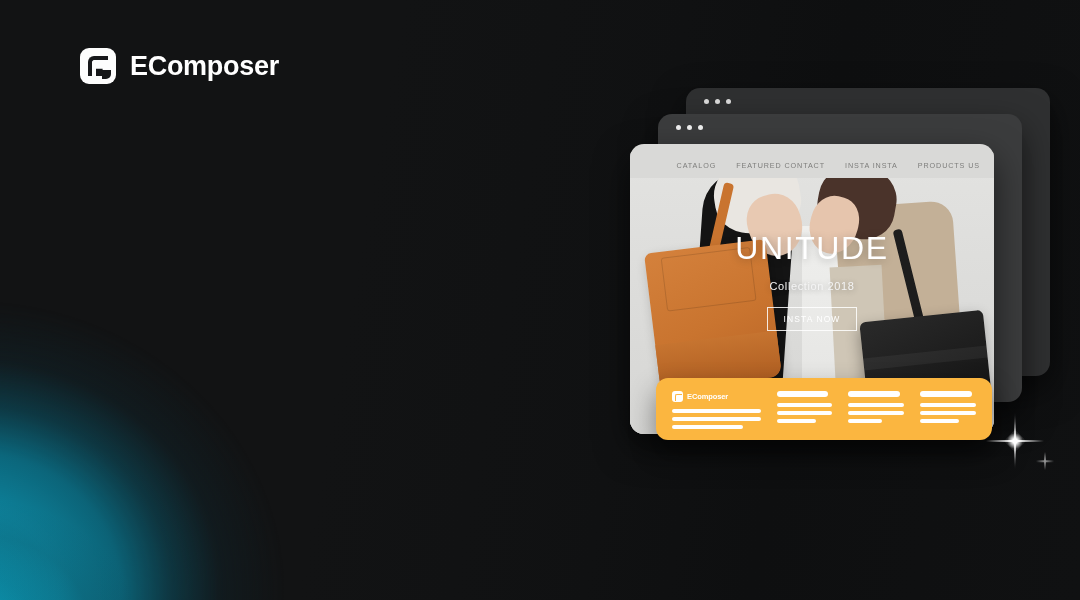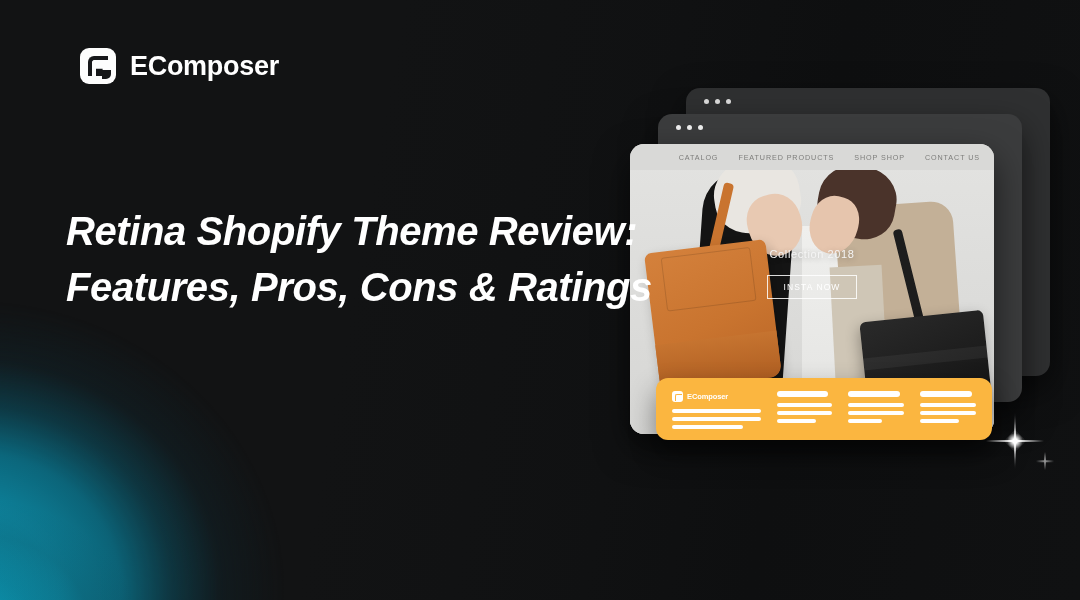--- a/index.html
+++ b/index.html
@@ -88,21 +88,21 @@
   .win-front { left:0px;  top:56px;  width:364px; height:290px; background:#d9d9d7;
                overflow:hidden; }
   .dots { position:absolute; left:18px; top:11px; display:flex; gap:6px; }
   .dots i { width:5px; height:5px; border-radius:50%; background:#e6e6e6; display:block; }
   .win-back3 .dots i { background:#dcdcdc; }
   .win-back2 .dots i { background:#efefef; }
   .win-front .dots i { background:#8e8e8e; }
 
   
   .mock-nav {
-    position:absolute; left:0; top:0; right:0; height:26px;
+    position:absolute; left:0; top:8px; right:0; height:26px;
     display:flex; align-items:center; justify-content:flex-end;
     gap:20px; padding:0 14px 0 60px;
     font-size:7.2px; letter-spacing:0.9px; color:#7d7d7b;
     background:#d9d9d7; z-index:3;
   }
   .mock-nav span { white-space:nowrap; }
 
   
   .hero {
     position:absolute; left:0; top:22px; right:0; bottom:0;
@@ -282,21 +282,20 @@
   <div class="bg-vignette"></div>
 
   <div class="logo-row">
     <div class="logo-mark">
       <div class="cut"></div>
       <div class="nub"></div>
     </div>
     <div class="logo-text">EComposer</div>
   </div>
 
-  <h1 class="headline">Retina Shopify Theme Review: Features, Pros, Cons &amp; Ratings</h1>
 
   <div class="mock-wrap">
 
     <div class="win win-back3">
       <div class="dots">
           <i></i>
           <i></i>
           <i></i>
         </div>
     </div>
@@ -311,43 +310,44 @@
 
     <div class="win win-front">
       <div class="dots">
           <i></i>
           <i></i>
           <i></i>
         </div>
 
       <div class="mock-nav">
         <span>CATALOG</span>
-        <span>FEATURED PRODUCTS</span>
-        <span>SHOP SHOP</span>
-        <span>CONTACT US</span>
+        <span>FEATURED CONTACT</span>
+        <span>INSTA INSTA</span>
+        <span>PRODUCTS US</span>
       </div>
 
       <div class="hero">
         <div class="floor"></div>
         <div class="mid-gap"></div>
 
         <div class="m-left-body"></div>
         <div class="m-left-hair"></div>
         <div class="m-left-face"></div>
         <div class="strap-orange"></div>
         <div class="bag-orange"></div>
 
         <div class="m-right-body"></div>
         <div class="m-right-inner"></div>
         <div class="m-right-hair"></div>
         <div class="m-right-face"></div>
         <div class="strap-black"></div>
         <div class="bag-black"></div>
 
         <div class="hero-copy">
+          <div class="hero-title">UNITUDE</div>
           <div class="hero-sub">Collection 2018</div>
           <button class="hero-btn">INSTA NOW</button>
         </div>
       </div>
     </div>
   </div>
 
   <div class="footer-card">
 
     <div class="fcol wide">

